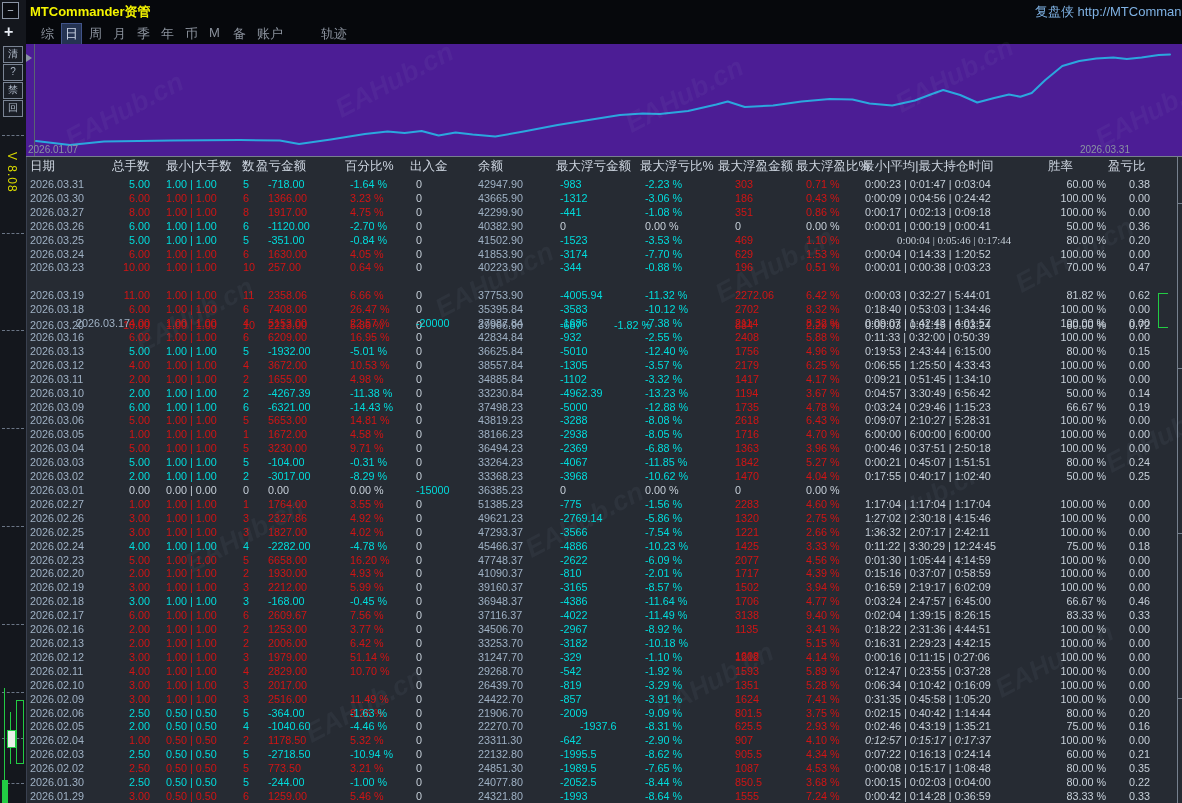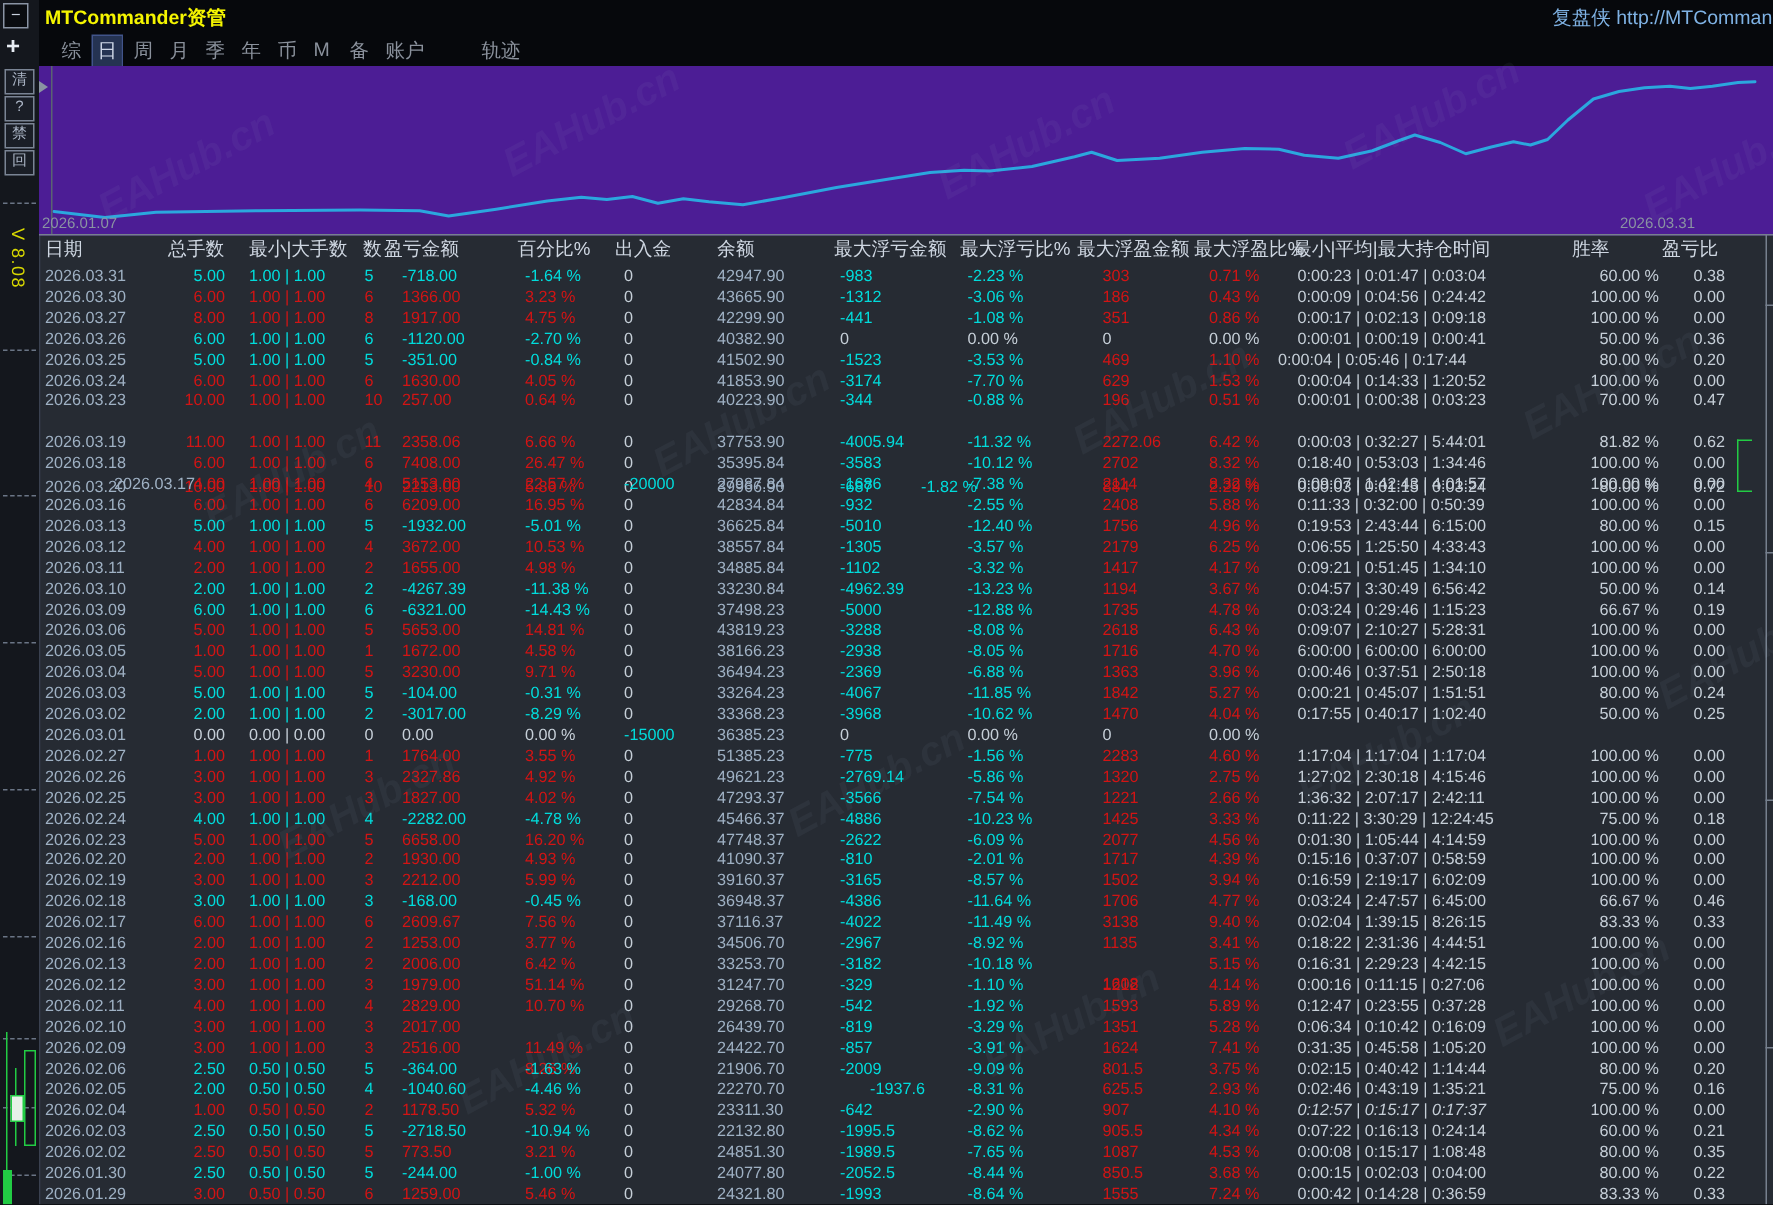--- a/index.html
+++ b/index.html
@@ -203,21 +203,21 @@
         <span class="cell cd" style="left: 166px;">1.00 | 1.00</span>
         <span class="cell cd" style="left: 243px;">5</span>
         <span class="cell cd" style="left: 268px;">-351.00</span>
         <span class="cell cd" style="left: 350px;">-0.84 %</span>
         <span class="cell cf" style="left: 416px;">0</span>
         <span class="cell cg" style="left: 478px;">41502.90</span>
         <span class="cell cd" style="left: 560px;">-1523</span>
         <span class="cell cd" style="left: 645px;">-3.53 %</span>
         <span class="cell cu" style="left: 735px;">469</span>
         <span class="cell cu" style="left: 806px;">1.10 %</span>
-        <span class="cell cw" style="left: 852px;">0:00:04 | 0:05:46 | 0:17:44</span>
+        <span class="cell cw" style="left: 897px; font-family: Liberation Serif, serif;">0:00:04 | 0:05:46 | 0:17:44</span>
         <span class="cell cw" style="left: 1040px; width: 66px; text-align: right;">80.00 %</span>
         <span class="cell cw" style="left: 1112px; width: 38px; text-align: right;">0.20</span>
       </div>
       <div class="row" style="top: 246.55px;">
         <span class="cell cg" style="left: 30px;">2026.03.24</span>
         <span class="cell cu" style="left: 104px; width: 46px; text-align: right;">6.00</span>
         <span class="cell cu" style="left: 166px;">1.00 | 1.00</span>
         <span class="cell cu" style="left: 243px;">6</span>
         <span class="cell cu" style="left: 268px;">1630.00</span>
         <span class="cell cu" style="left: 350px;">4.05 %</span>

